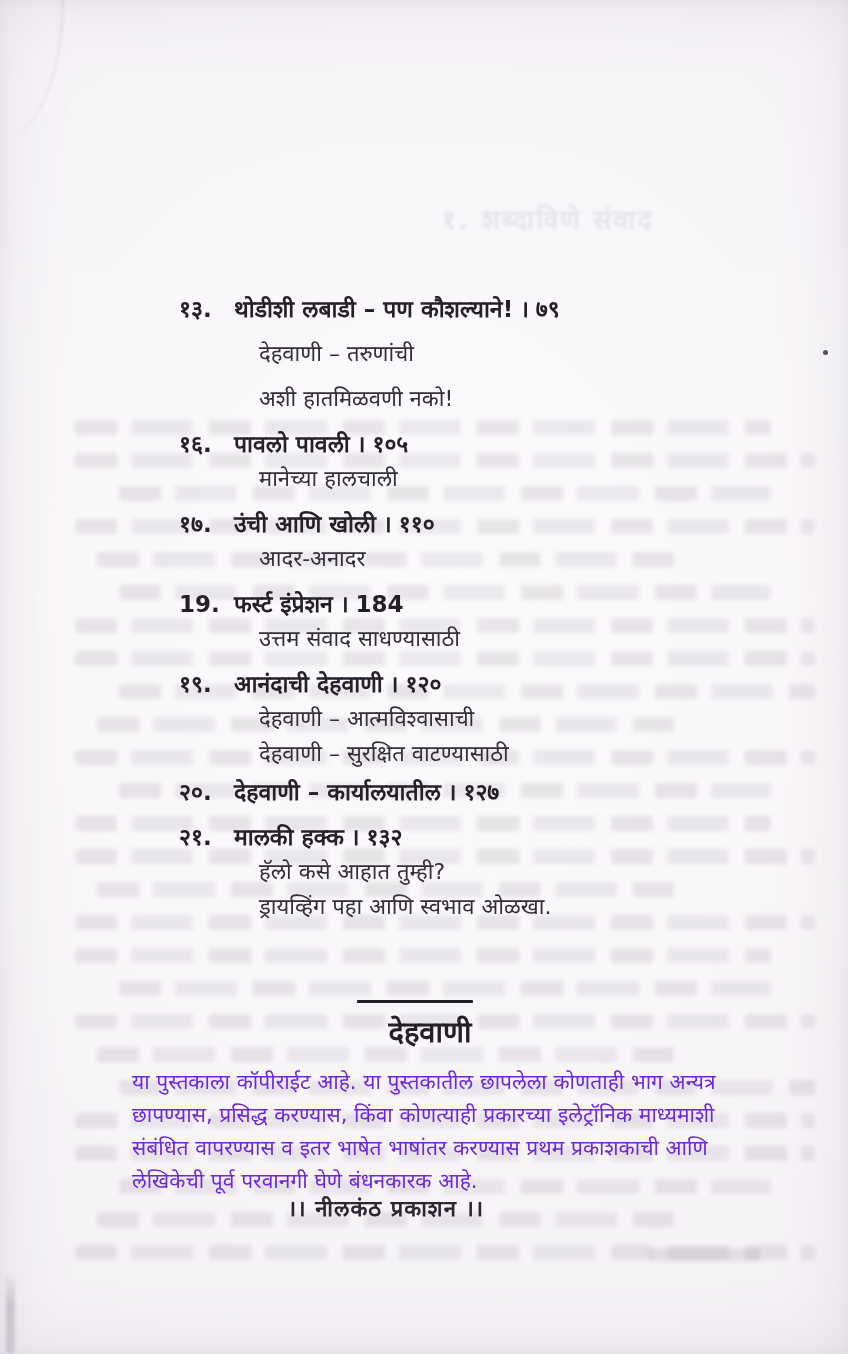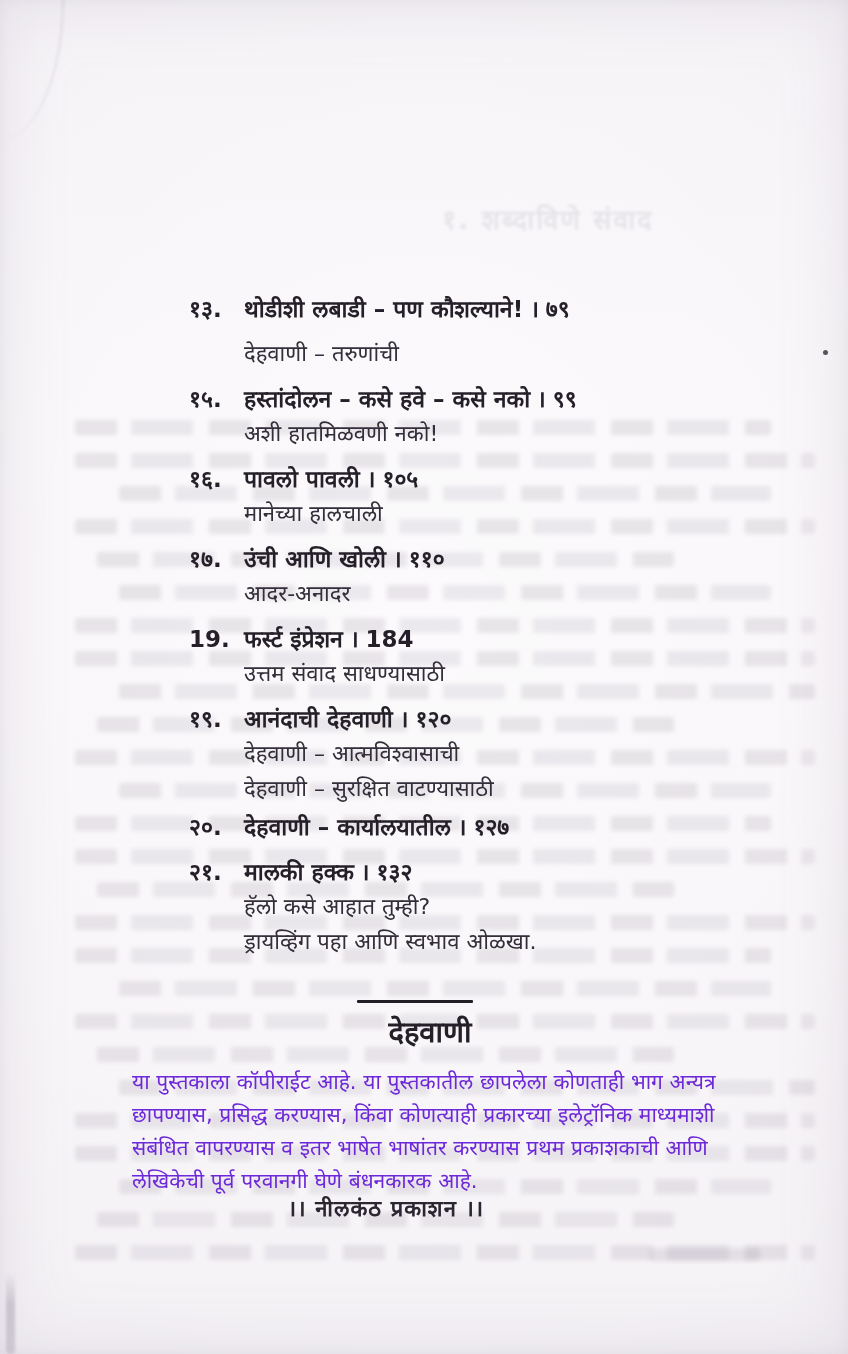--- a/index.html
+++ b/index.html
@@ -38,29 +38,29 @@
     color:#6f6480;opacity:0.13;filter:blur(1.4px);
     white-space:nowrap;
   }
   .ghost-footer{
     position:absolute;left:650px;top:1248px;width:110px;height:13px;z-index:1;
     background:rgba(128,116,138,0.16);filter:blur(2.5px);border-radius:3px;
   }
 
   
   .content{position:relative;z-index:2;}
-  .toc{position:absolute;left:189px;top:294px;width:590px;}
+  .toc{position:absolute;left:179px;top:294px;width:590px;}
   .toc-group{margin-bottom:15px;}
   .toc-group.tight{margin-bottom:8px;}
   .entry-row{display:flex;font-size:23px;font-weight:700;line-height:30px;color:#241f28;}
   .entry-num{width:55px;flex:none;}
   .entry-line{white-space:nowrap;}
   .sep{margin:0 7px;}
   .sub-line{
-    margin-left:55px;margin-top:5px;
+    margin-left:80px;margin-top:5px;
     font-size:22px;font-weight:400;line-height:30px;color:#332e3a;
     white-space:nowrap;
   }
   .rule{
     position:absolute;left:357px;top:1000px;width:116px;height:3px;
     background:#221e26;border-radius:1px;
   }
   .book-title{
     position:absolute;left:0;top:1011px;width:860px;
     text-align:center;font-size:29px;font-weight:700;color:#241f28;
@@ -134,24 +134,20 @@
         <span class="entry-num">१३.</span>
         <span class="entry-line"><span>थोडीशी लबाडी – पण कौशल्याने!</span><span class="sep">।</span><span>७९</span></span>
       </div>
     </div>
 
     <div class="toc-group">
       <div class="sub-line">देहवाणी – तरुणांची</div>
     </div>
 
     <div class="toc-group">
-      <div class="entry-row">
-        <span class="entry-num">१५.</span>
-        <span class="entry-line"><span>हस्तांदोलन – कसे हवे – कसे नको</span><span class="sep">।</span><span>९९</span></span>
-      </div>
       <div class="sub-line">अशी हातमिळवणी नको!</div>
     </div>
 
     <div class="toc-group">
       <div class="entry-row">
         <span class="entry-num">१६.</span>
         <span class="entry-line"><span>पावलो पावली</span><span class="sep">।</span><span>१०५</span></span>
       </div>
       <div class="sub-line">मानेच्या हालचाली</div>
     </div>

